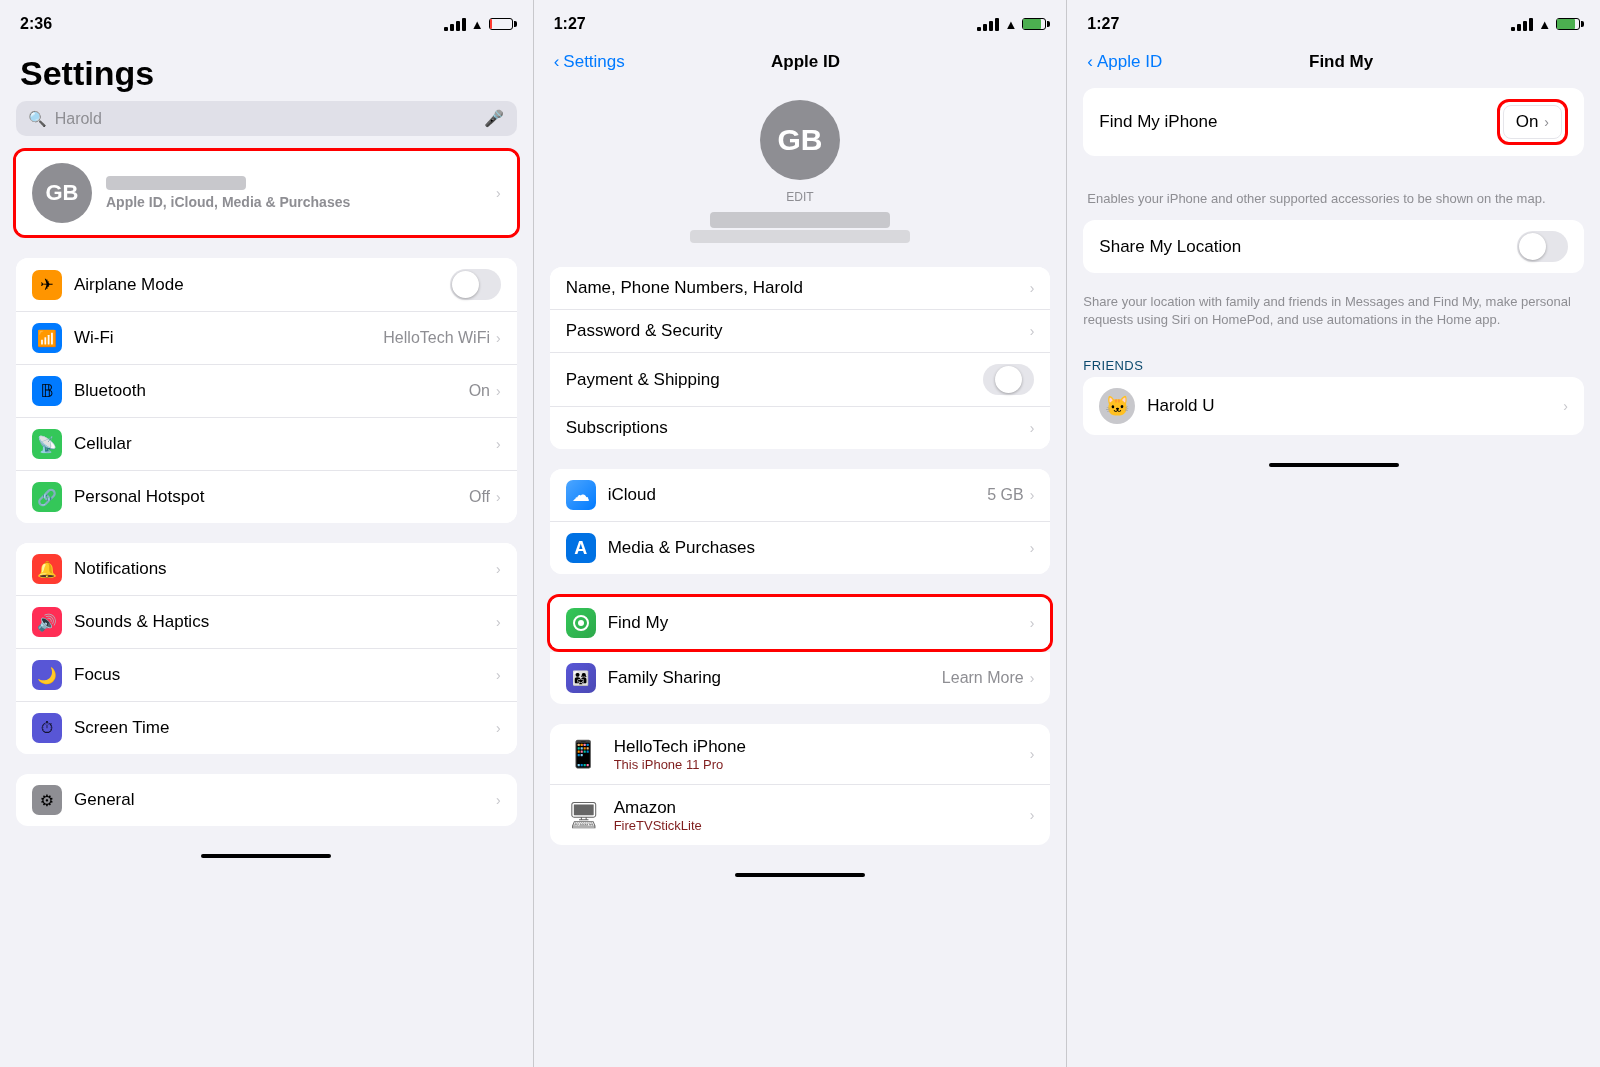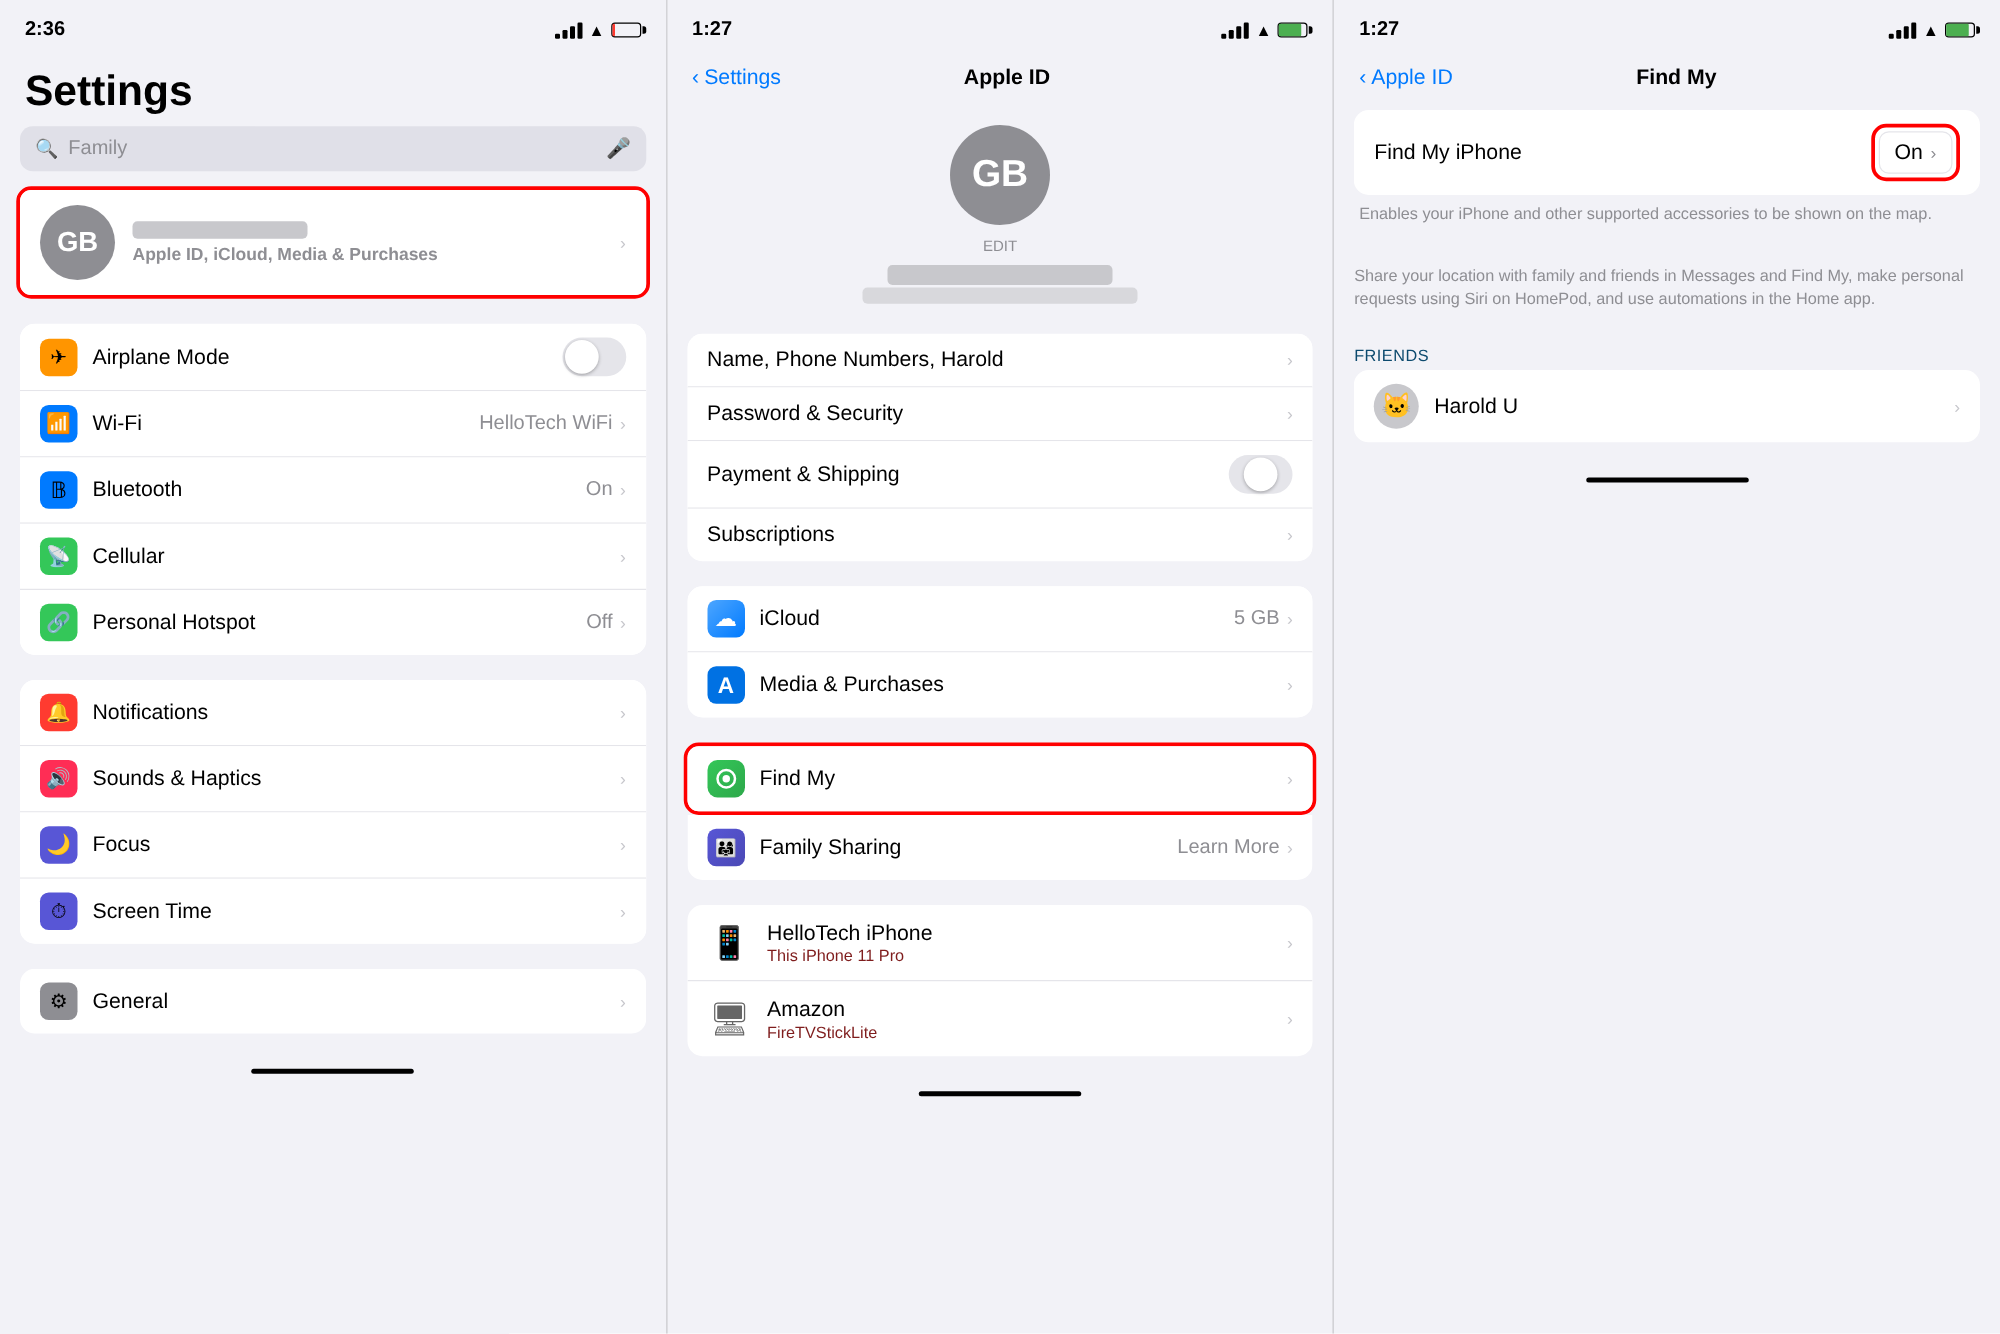--- a/index.html
+++ b/index.html
@@ -336,21 +336,21 @@
         <div class="battery-fill" style="width:12%;background:#ff3b30;"></div>
       </div>
     </div>
   </div>
 
   <div class="panel-content">
     <div class="settings-title">Settings</div>
 
     <div class="search-bar">
       <span class="search-icon-symbol">🔍</span>
-      <span class="search-text">Family</span>
+      <span class="search-text">Harold</span>
       <span class="mic-icon">🎤</span>
     </div>
 
     <div class="red-highlight">
       <div class="list-section">
         <div class="list-item apple-id-card">
           <div class="avatar-circle">
             <span>GB</span>
           </div>
           <div class="apple-id-info">
@@ -596,23 +596,29 @@
           <div class="on-highlight">
             <div class="on-badge">
               <span class="on-badge-text">On</span>
               <span style="color:#8e8e93;font-size:14px;">›</span>
             </div>
           </div>
         </div>
       </div>
     </div>
 
-    <div class="description-text" style="padding: 6px 20px 12px;">Enables your iPhone and other supported accessories to be shown on the map.</div>
-
-    <div class="list-section">
+    <div class="description-text" style="padding: 6px 20px 12px; margin-top: 28px;">Enables your iPhone and other supported accessories to be shown on the map.</div>
+
+    <div class="list-section">
+      <div class="list-item">
+        <span class="item-text">Share My Location</span>
+        <div class="toggle">
+          <div class="toggle-knob"></div>
+        </div>
+      </div>
     </div>
 
     <div class="description-text">Share your location with family and friends in Messages and Find My, make personal requests using Siri on HomePod, and use automations in the Home app.</div>
 
     <div class="friends-label">FRIENDS</div>
 
     <div class="list-section">
       <div class="list-item">
         <div class="harold-avatar">
           <span style="font-size:20px;">🐱</span>

